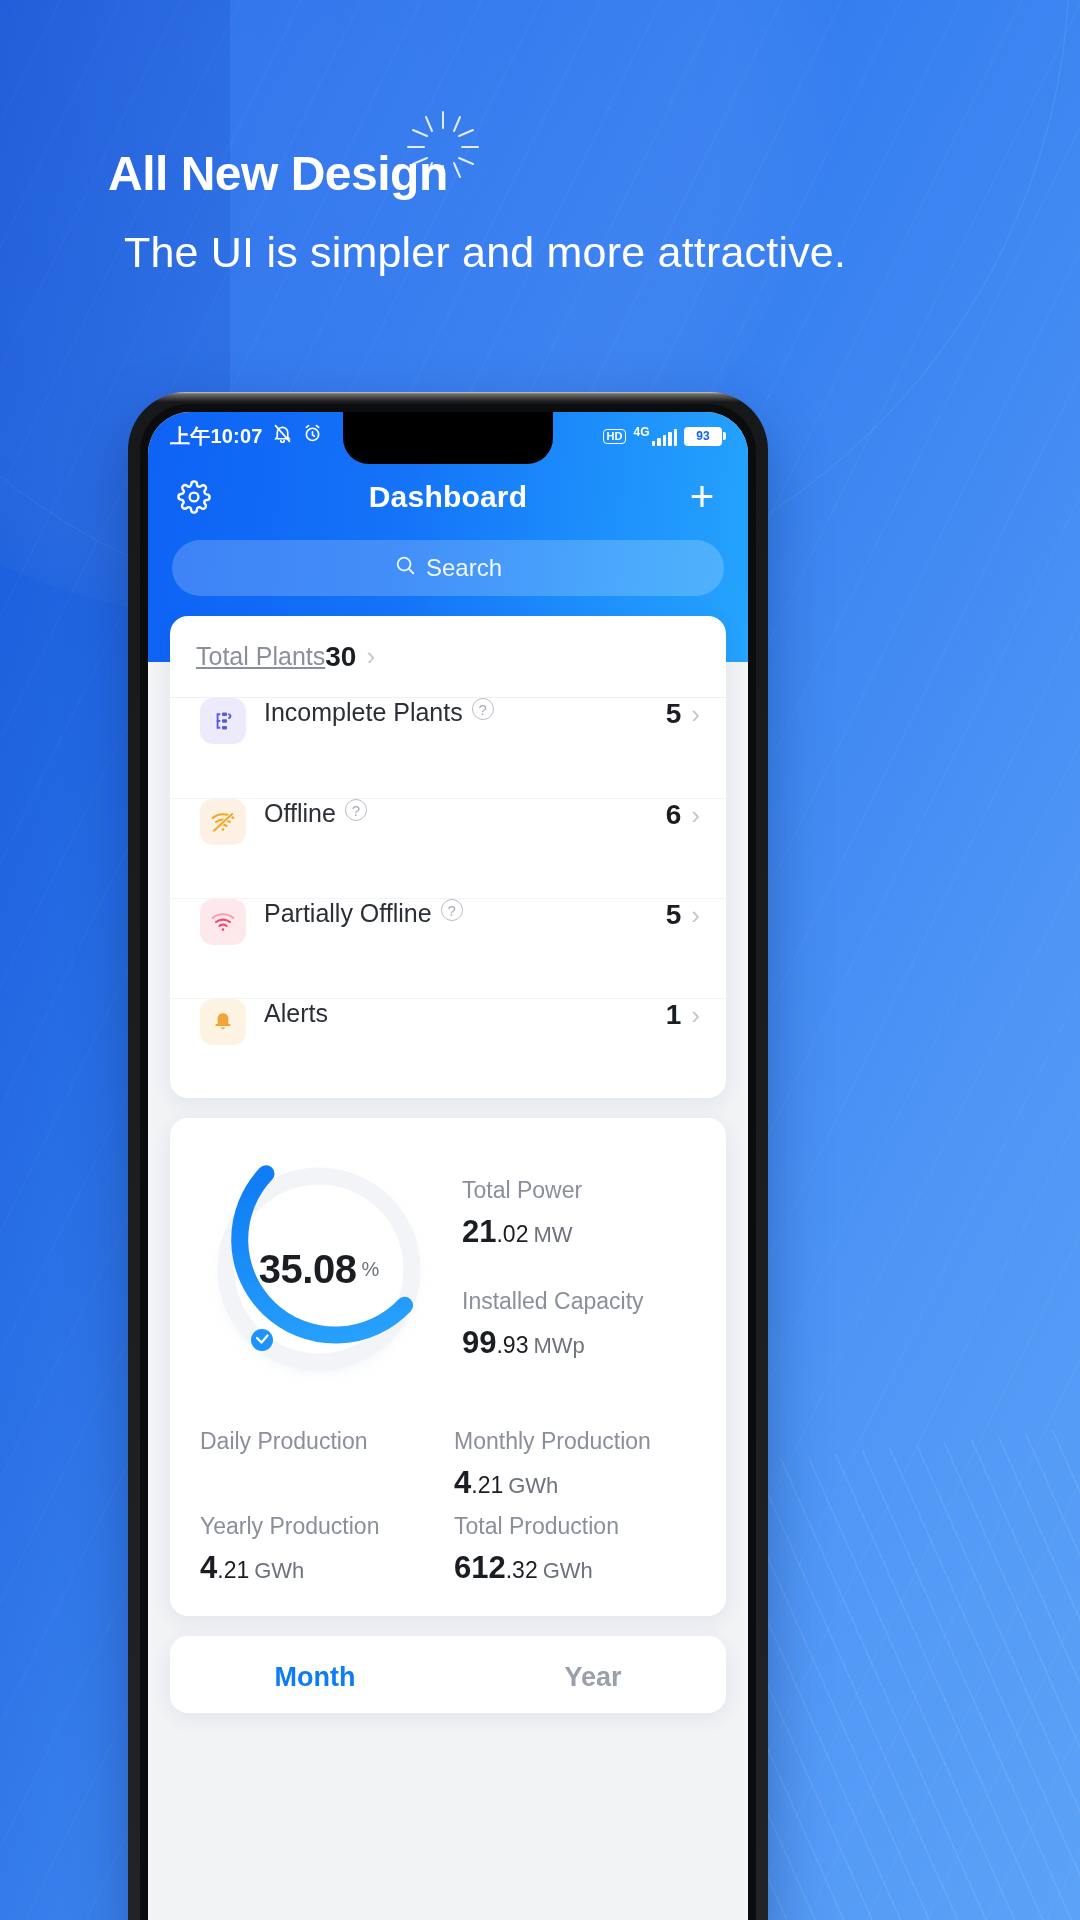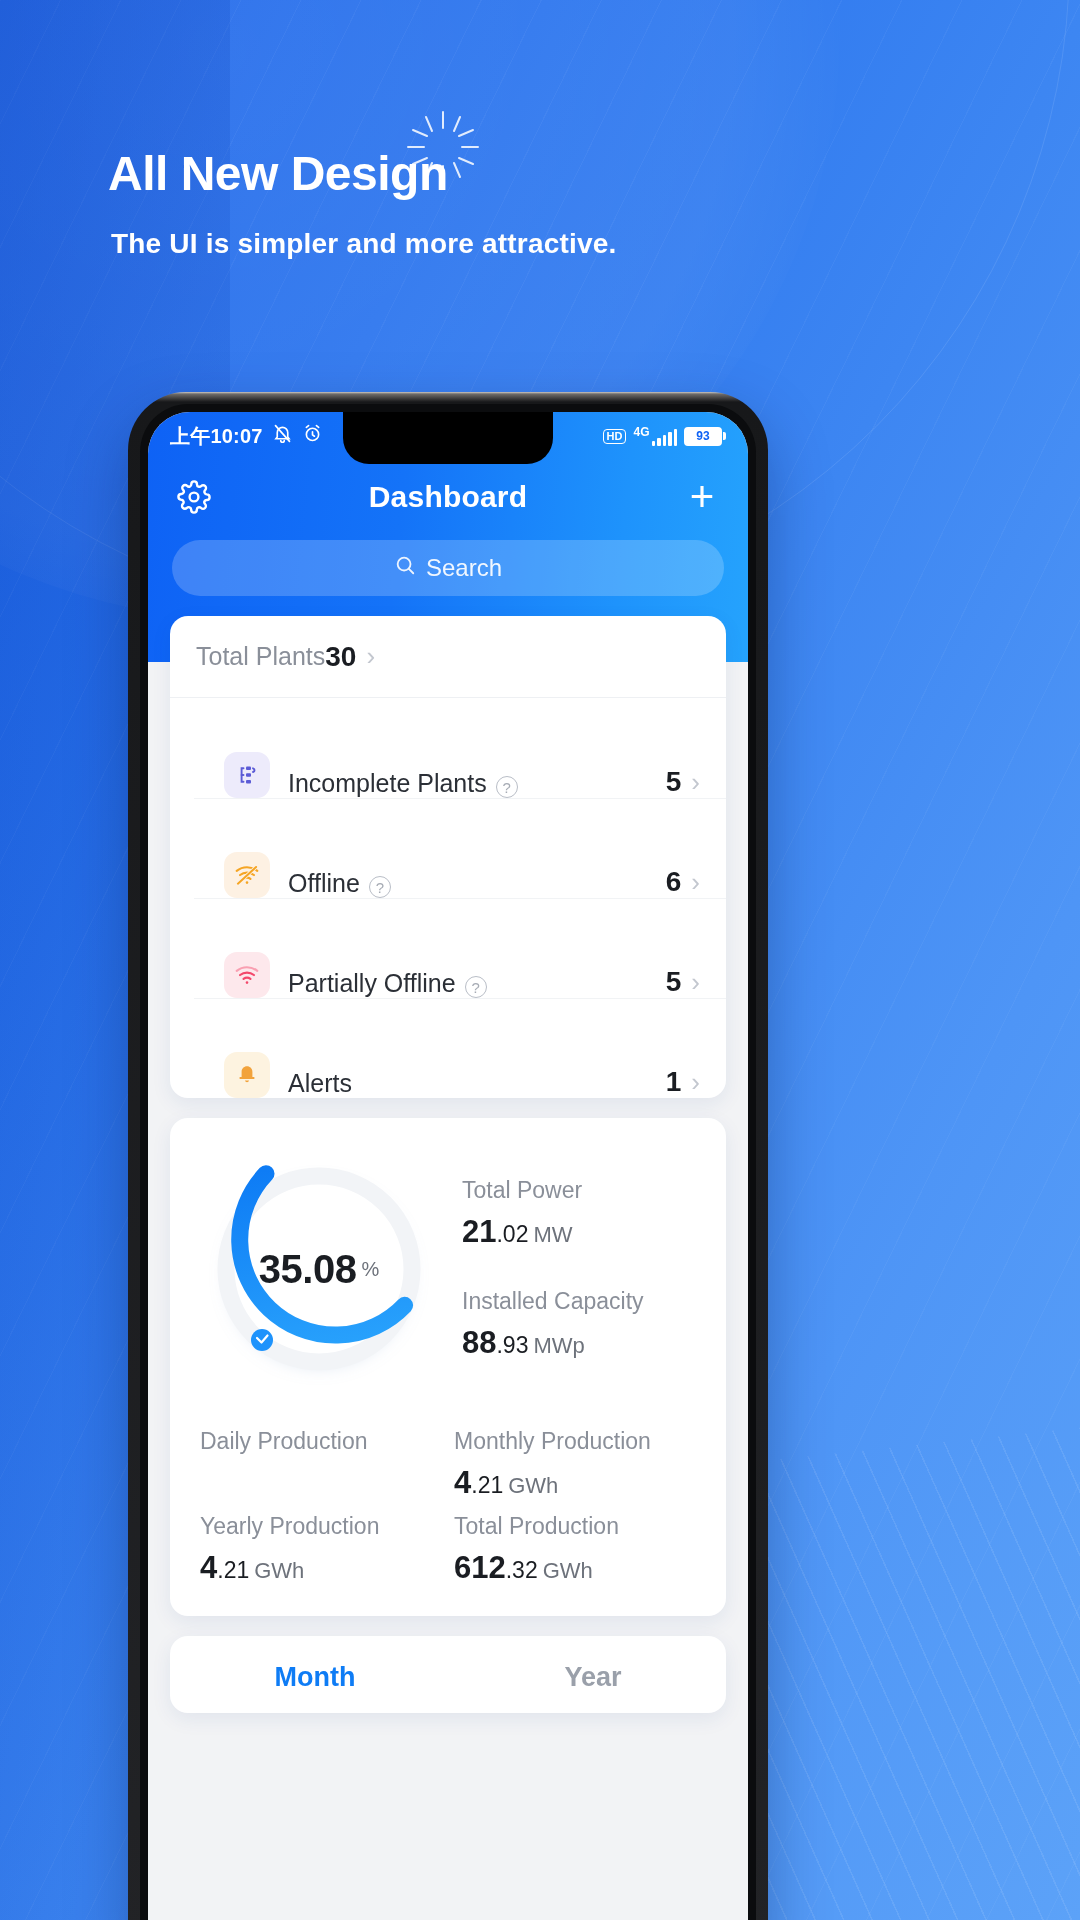--- a/index.html
+++ b/index.html
@@ -50,22 +50,22 @@
   .headline {
     position: absolute; left: 108px; top: 146px;
     font-size: 48px; font-weight: 700; color: #ffffff;
     letter-spacing: -0.5px; white-space: nowrap;
   }
   .sparkle {
     position: absolute; left: 404px; top: 108px;
     width: 78px; height: 78px;
   }
   .subhead {
-    position: absolute; left: 111px; top: 228px;
-    font-size: 28px; font-weight: 700; color: #ffffff;
+    position: absolute; left: 124px; top: 228px;
+    font-size: 43px; font-weight: 400; color: #ffffff;
     letter-spacing: 0.2px; white-space: nowrap;
   }
 
   
   .phone {
     position: absolute; left: 128px; top: 392px;
     width: 640px; height: 1560px;
     border-radius: 58px 58px 0 0;
     background: linear-gradient(180deg, #cfcac4 0%, #6f6c69 2px, #17181a 10px, #222326 100%);
     padding: 12px 12px 0 12px;
@@ -173,29 +173,28 @@
     overflow: hidden;
   }
   .card + .card { margin-top: 20px; }
 
   .total-row {
     height: 82px;
     display: flex; align-items: center;
     padding: 0 26px;
     border-bottom: 1px solid #eef0f3;
   }
-  .total-label { font-size: 25px; color: #8a8f99; }
+  .total-label { font-size: 25px; color: #8a8f99; text-decoration: underline; }
   .total-value { font-size: 28px; font-weight: 700; color: #1a1d22; margin-left: 0; }
   .chev { color: #c3c7cf; font-size: 26px; margin-left: 10px; font-weight: 300; }
 
   .plant-row {
     height: 100px;
-    display: flex; align-items: flex-end;
+    display: flex; align-items: flex-start;
     padding: 0 26px 0 30px;
-    margin-left: 24px;
   }
   .plant-row + .plant-row { border-top: 1px solid #f1f3f5; }
   .row-ico {
     width: 46px; height: 46px; border-radius: 13px;
     display: flex; align-items: center; justify-content: center;
     flex: 0 0 auto;
   }
   .row-label { font-size: 25px; color: #2b2f36; margin-left: 18px; }
   .qmark {
     margin-left: 9px; width: 22px; height: 22px; border-radius: 50%;
@@ -445,21 +444,21 @@
               <div class="kpi-right">
                 <div class="kpi">
                   <div class="kpi-label">Total Power</div>
                   <div>
                     <span class="kpi-int">21</span><span class="kpi-dec">.02</span><span class="kpi-unit">MW</span>
                   </div>
                 </div>
                 <div class="kpi">
                   <div class="kpi-label">Installed Capacity</div>
                   <div>
-                    <span class="kpi-int">88</span><span class="kpi-dec">.93</span><span class="kpi-unit">MWp</span>
+                    <span class="kpi-int">99</span><span class="kpi-dec">.93</span><span class="kpi-unit">MWp</span>
                   </div>
                 </div>
               </div>
             </div>
 
             <div class="stats-grid">
               <div>
                 <div class="kpi-label">Daily Production</div>
               </div>
               <div>

